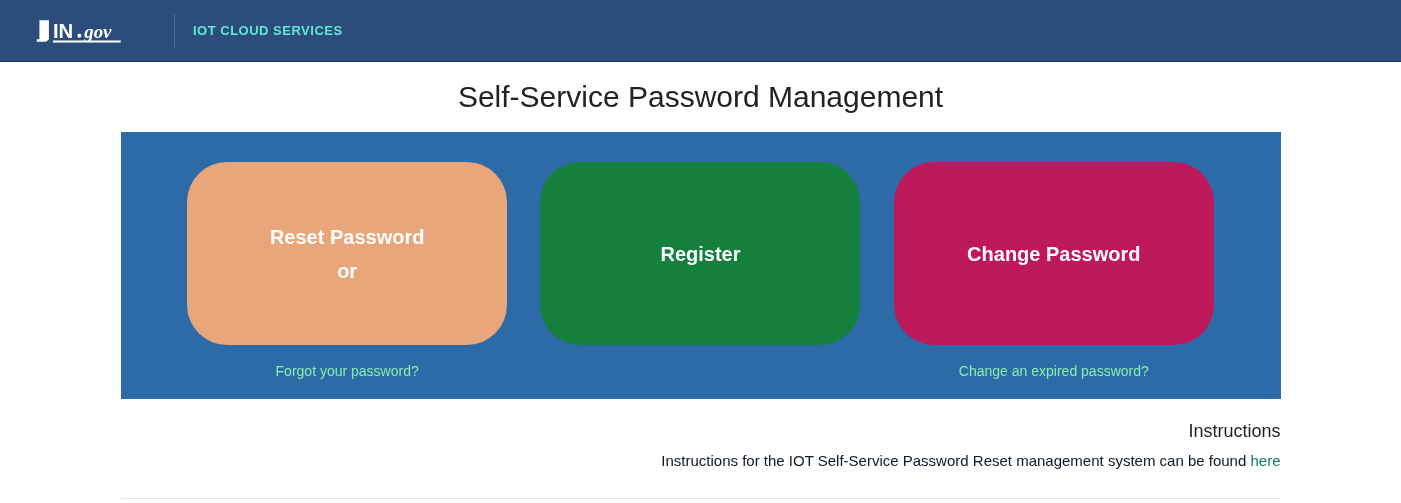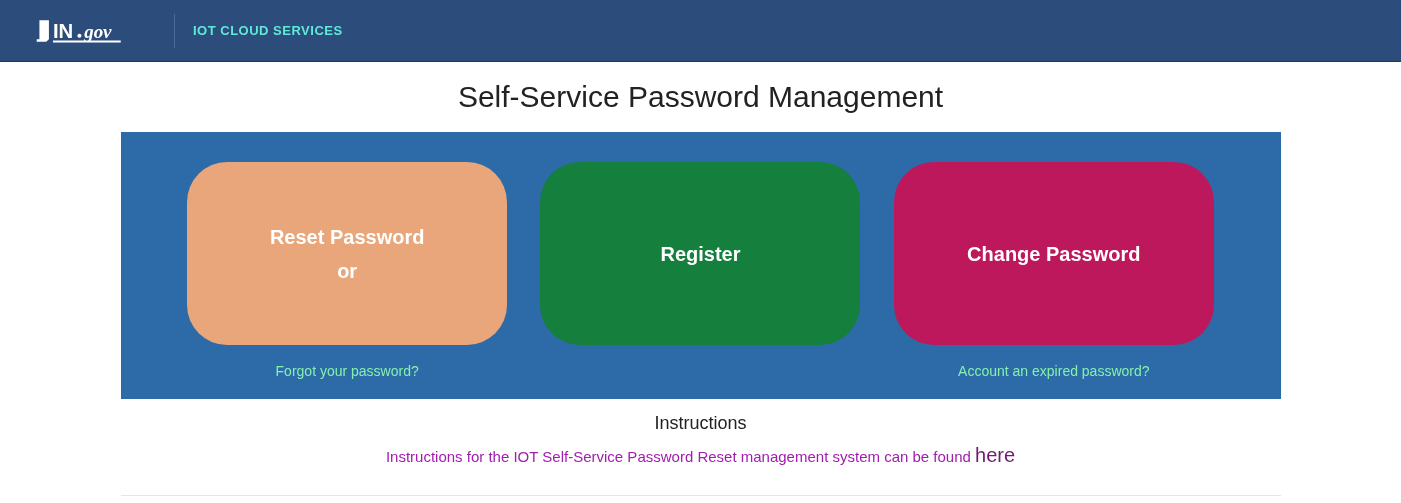--- a/index.html
+++ b/index.html
@@ -96,37 +96,37 @@
       margin: 4px 0;
       line-height: 1.3;
     }
     .action-caption {
       color: #86efac;
       font-size: 14px;
       text-align: center;
       margin-top: 18px;
     }
     .instructions-section {
-      text-align: center;
-      margin-top: 14px;
+      text-align: right;
+      margin-top: 22px;
     }
     .instructions-heading {
       font-size: 18px;
       color: #222222;
       font-weight: 400;
       margin-bottom: 10px;
     }
     .instructions-text {
       font-size: 15px;
-      color: #a21caf;
+      color: #0f172a;
       display: inline;
     }
     .instructions-link {
-      font-size: 20px;
-      color: #701a75;
+      font-size: 15px;
+      color: #0f766e;
       text-decoration: none;
       cursor: pointer;
     }
     .footer-divider {
       margin-top: 28px;
       border-top: 1px solid #e5e5e5;
     }
     .copyright {
       font-size: 14px;
       color: #222222;
@@ -174,21 +174,21 @@
       <div class="action-col">
         <div class="action-tile tile-register">
           <div class="tile-line">Register</div>
         </div>
       </div>
 
       <div class="action-col">
         <div class="action-tile tile-change">
           <div class="tile-line">Change Password</div>
         </div>
-        <div class="action-caption">Account an expired password?</div>
+        <div class="action-caption">Change an expired password?</div>
       </div>
 
     </div>
   </div>
 
   <div class="instructions-section">
     <div class="instructions-heading">Instructions</div>
     <div>
       <span class="instructions-text">Instructions for the IOT Self-Service Password Reset management system can be found </span><a class="instructions-link">here</a>
     </div>

